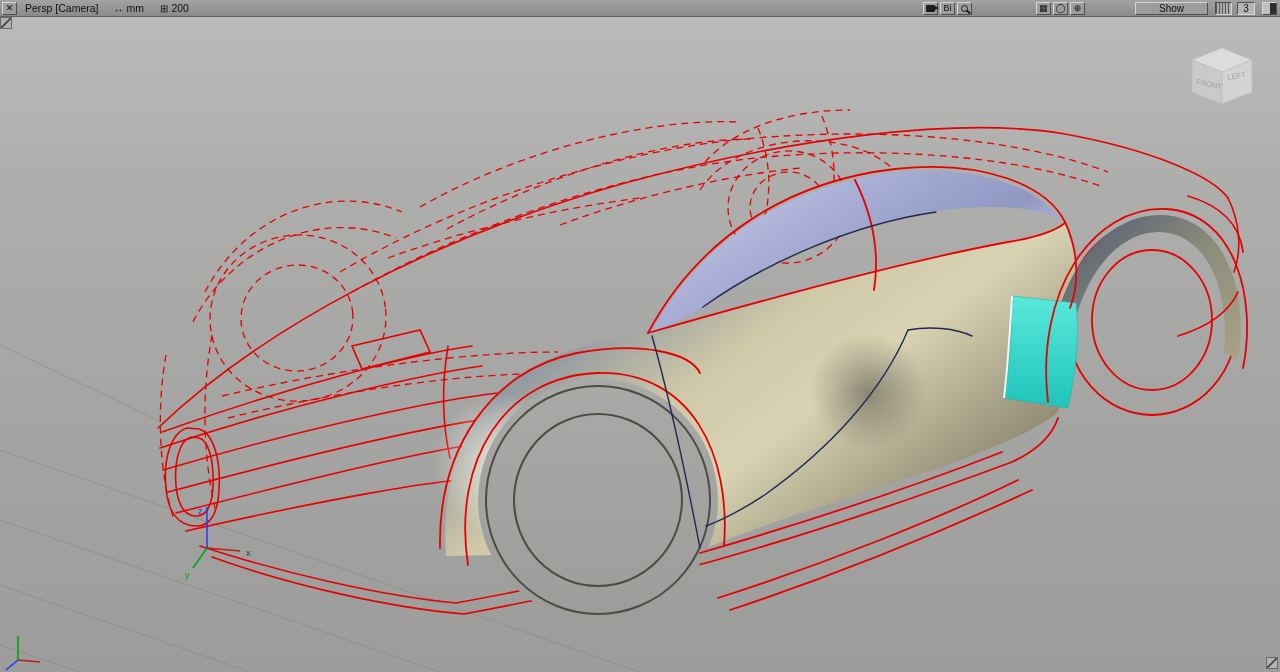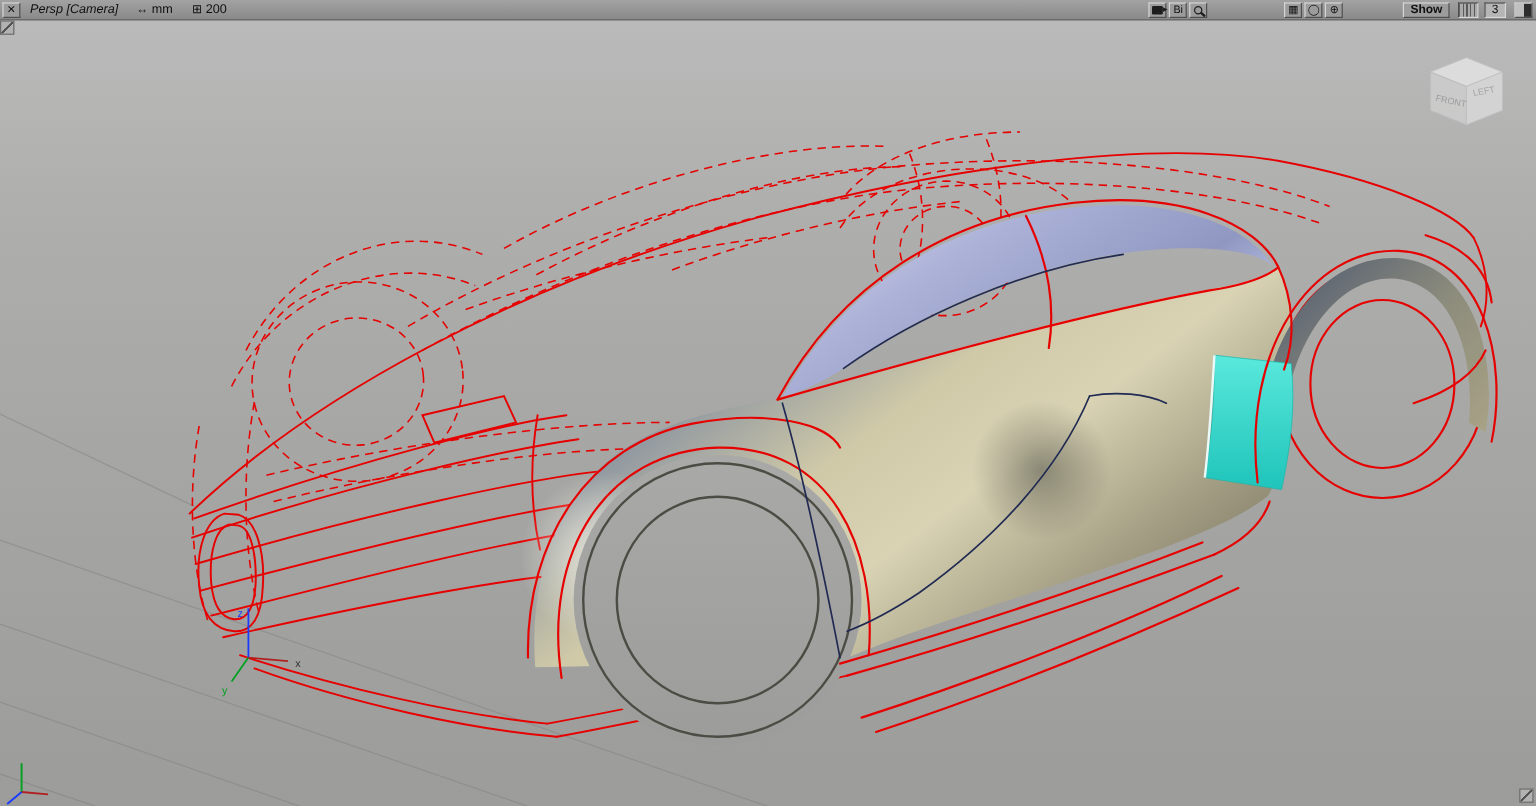--- a/index.html
+++ b/index.html
@@ -15,29 +15,29 @@
     font-size:10.5px; color:#101010;
     position:relative; z-index:5;
   }
   .tb-left { display:flex; align-items:center; padding-left:2px; }
   .tb-right { margin-left:auto; display:flex; align-items:center; padding-right:3px; }
   .tb-box {
     width:15px; height:13px; display:flex; align-items:center; justify-content:center;
     background:#9c9c9c; border:1px solid; border-color:#d6d6d6 #4f4f4f #4f4f4f #d6d6d6;
     font-size:9px; line-height:1; color:#111; cursor:default;
   }
-  .tb-label { margin-left:8px; white-space:nowrap;font-style:italic; }
+  .tb-label { margin-left:8px; white-space:nowrap; }
   .tb-item { display:flex; align-items:center; white-space:nowrap; }
   .tb-item .glyph { font-size:10px; margin-right:3px; }
   .mm-item { margin-left:15px; }
   .grid-item { margin-left:16px; }
   .show-btn {
-    height:13px; padding:0 5px; display:flex; align-items:center;
+    height:13px; padding:0 23px; display:flex; align-items:center;
     background:#9c9c9c; border:1px solid; border-color:#d6d6d6 #4f4f4f #4f4f4f #d6d6d6;
-    font-size:10px; font-family:"Liberation Sans",sans-serif; color:#111;font-weight:bold;
+    font-size:10px; font-family:"Liberation Sans",sans-serif; color:#111;
   }
   .val-box {
     width:18px; height:13px; display:flex; align-items:center; justify-content:center;
     background:#b5b5b5; border:1px solid; border-color:#4f4f4f #d6d6d6 #d6d6d6 #4f4f4f;
     font-size:10px;
   }
   .slider-box {
     width:17px; height:13px;
     border:1px solid; border-color:#4f4f4f #d6d6d6 #d6d6d6 #4f4f4f;
     background:repeating-linear-gradient(90deg,#5a5a5a 0 1px,#aaa 1px 3px);

